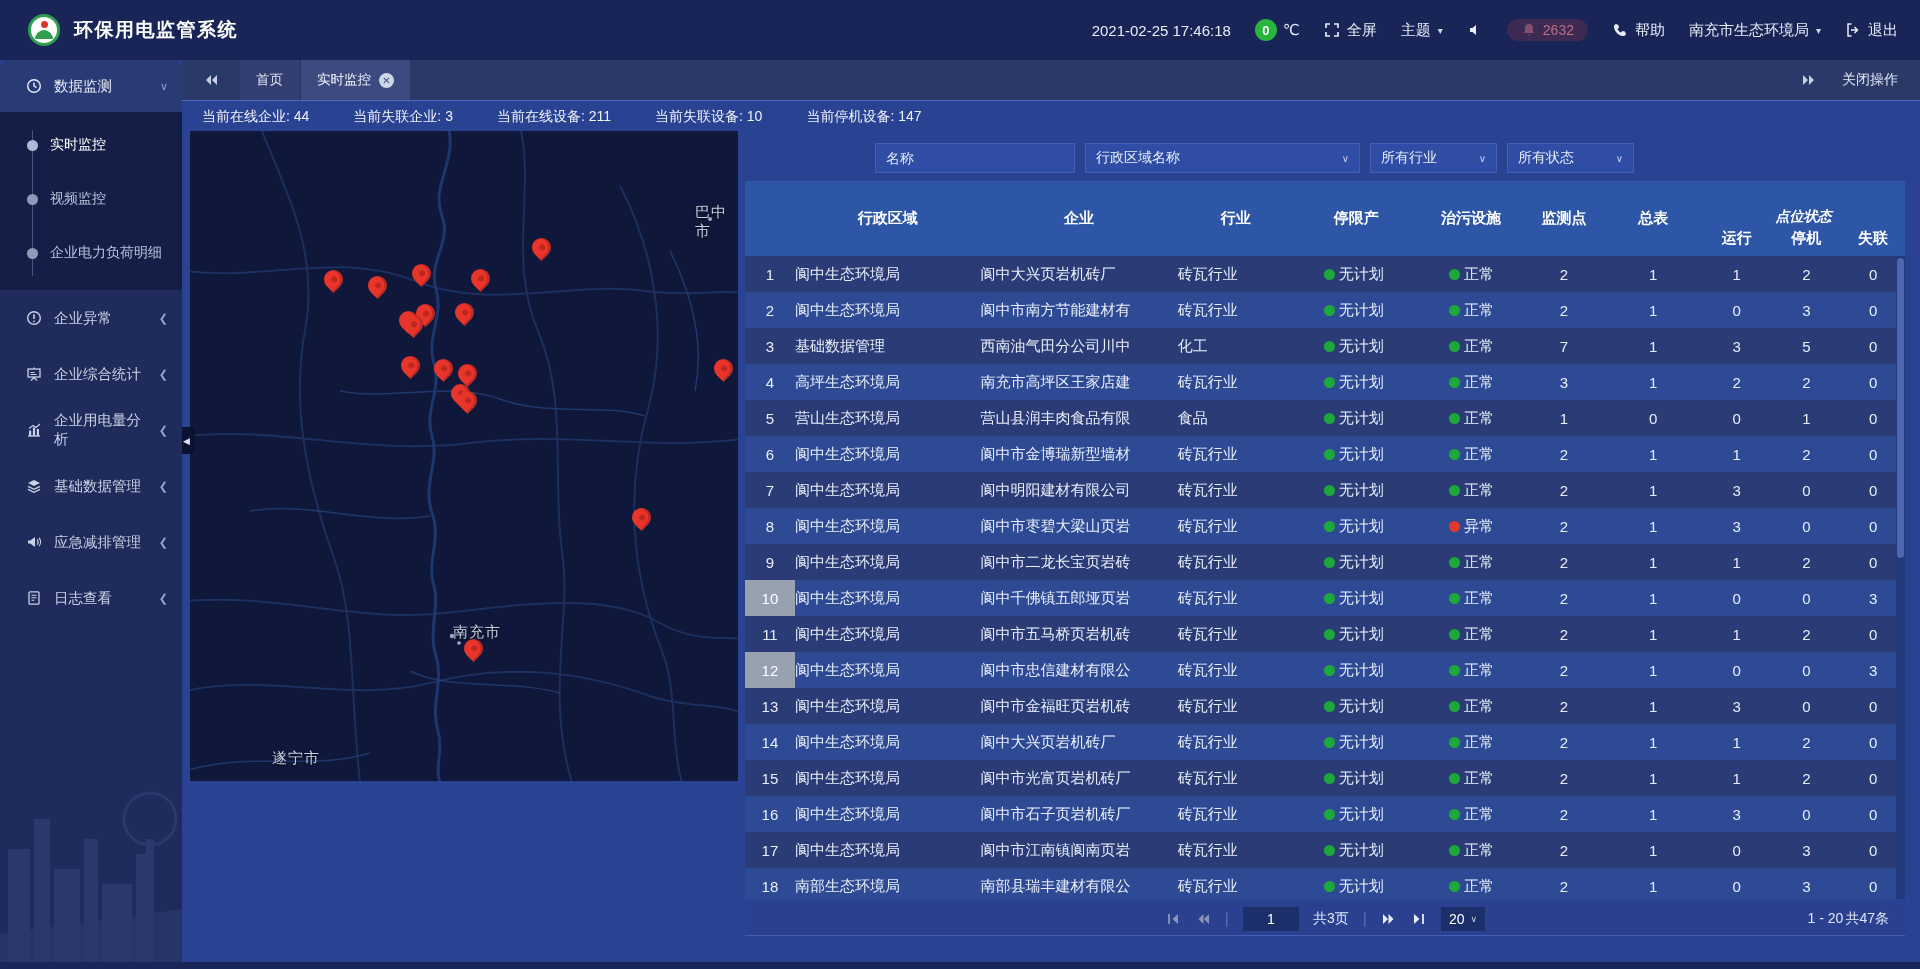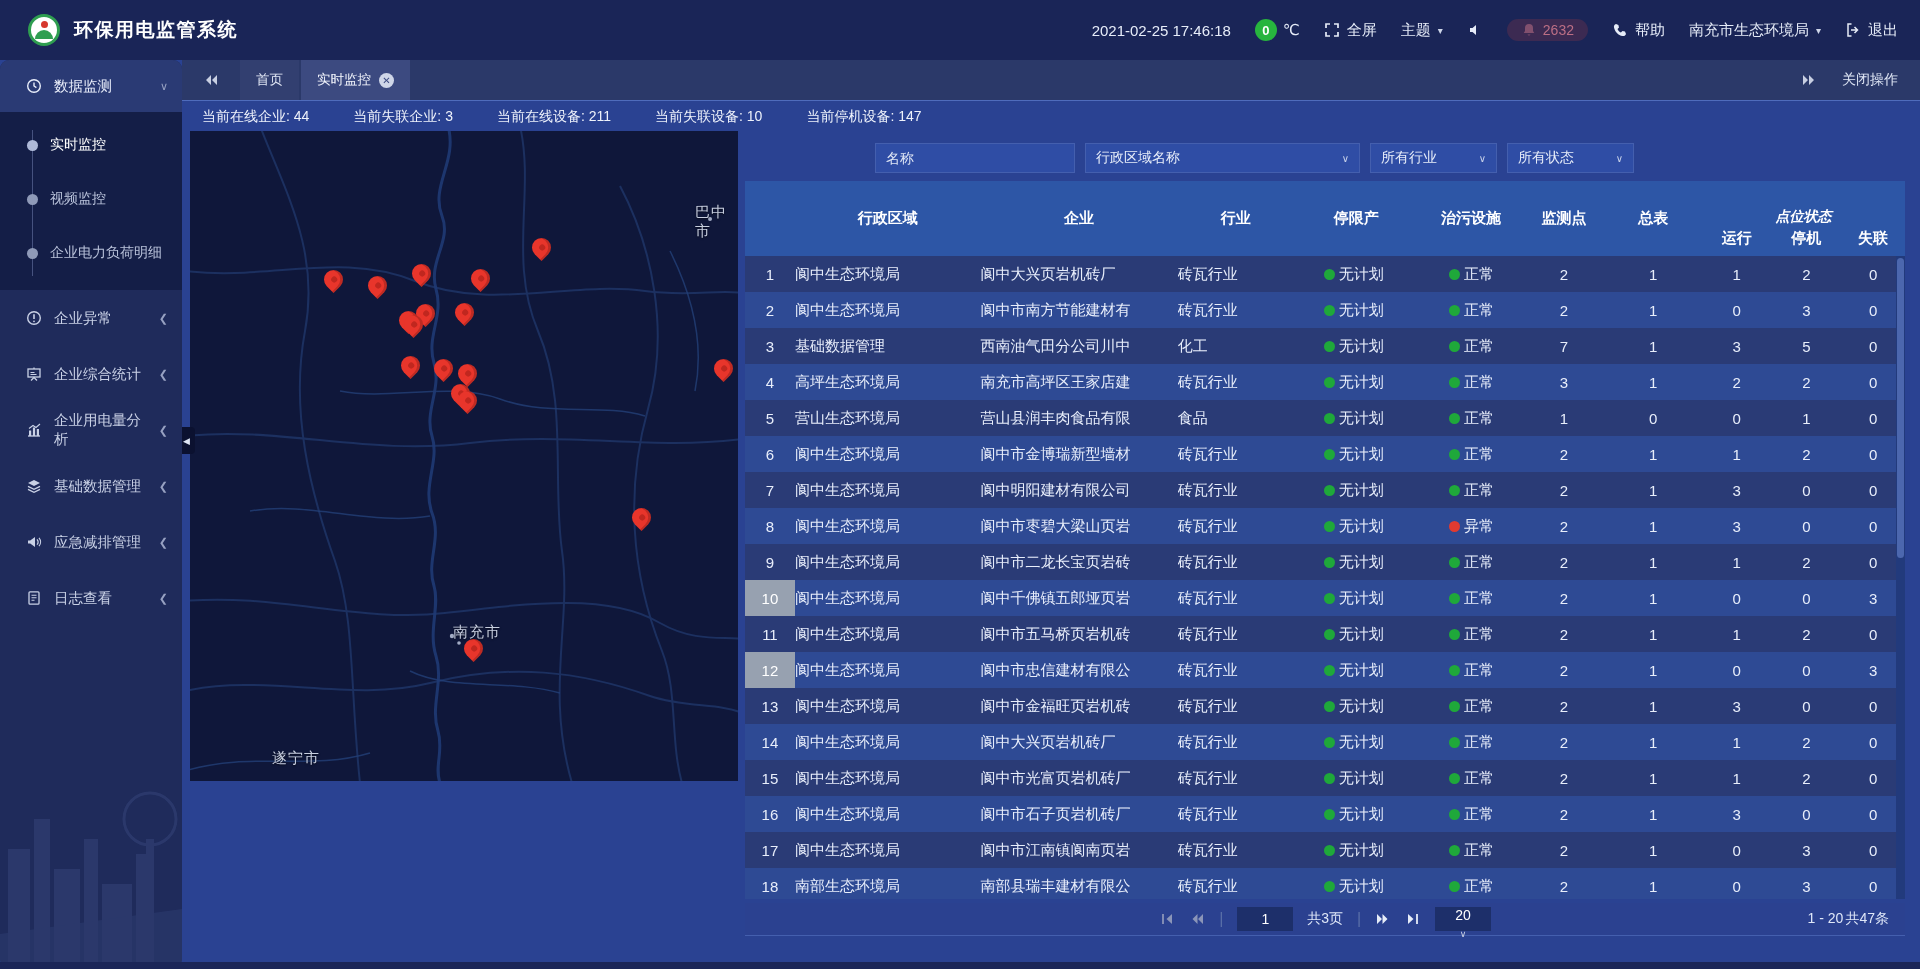--- a/index.html
+++ b/index.html
@@ -91,21 +91,21 @@
   .scrollbar { position:absolute; right:0; top:75px; bottom:0; width:9px; background:#223a7c; }
   .scroll-thumb { position:absolute; left:1px; right:1px; top:2px; height:300px; border-radius:4px; background:#4c67ae; cursor:grab; }
 
   
   .pager { position:absolute; left:563px; right:15px; top:802px; height:33px; background:#2b4190; border-bottom:1px solid #445fae; display:flex; align-items:center; font-size:14px; color:#dfe7f8; }
   .pager-center { position:absolute; left:0; right:0; display:flex; align-items:center; justify-content:center; gap:14px; }
   .pg-btn { background:none; border:none; padding:0; display:flex; align-items:center; cursor:pointer; color:#e6ecf8; }
   .pg-btn.disabled { color:#8b95b8; cursor:default; }
   .pg-sep { color:#5a6fa8; font-size:16px; }
   .pg-input { width:56px; height:24px; background:#1d2f6a; border:none; color:#fff; text-align:center; font-size:14px; font-family:inherit; }
-  .pg-size { height:24px; background:#1d2f6a; color:#fff; display:flex; align-items:center; gap:6px; padding:0 20px; cursor:pointer;flex-direction:column; }
+  .pg-size { height:24px; background:#1d2f6a; color:#fff; display:flex; align-items:center; gap:6px; padding:0 8px; cursor:pointer; }
   .pg-size .caret { font-size:9px; }
   .pager-right { margin-left:auto; display:flex; gap:2px; padding-right:16px; position:relative; }
 
   .bottom-edge { position:absolute; left:0; right:0; bottom:0; height:7px; background:#1b2658; z-index:40; }
 </style>
 </head>
 <body>
 
 <header class="topbar">
   <div class="brand">

